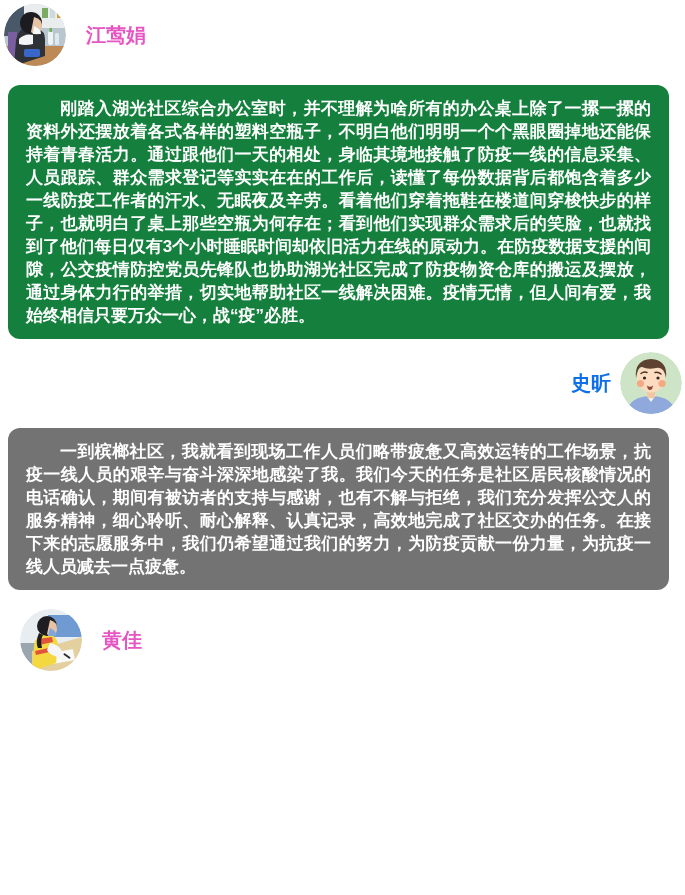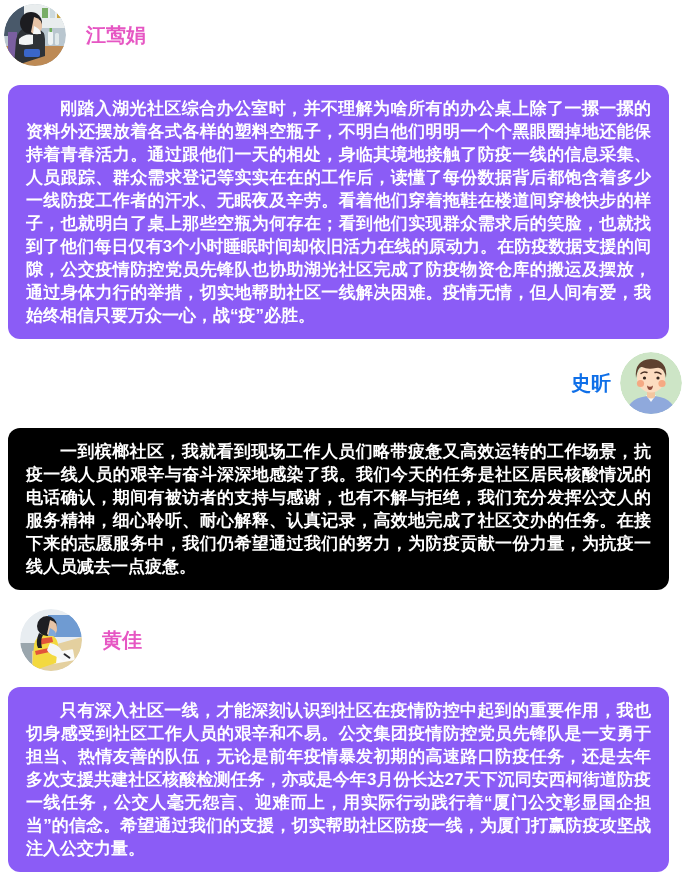--- a/index.html
+++ b/index.html
@@ -24,22 +24,22 @@
     width:661px;
     border-radius:12px;
     padding:12px 18px;
     color:#ffffff;
     font-weight:700;
     font-size:17px;
     line-height:23px;
     text-align:justify;
   }
   .bubble p { margin:0; text-indent:2em; }
-  .bubble-pink { background:#8b5cf6; }
-  .bubble-blue { background:#000000; }
+  .bubble-pink { background:#15803d; }
+  .bubble-blue { background:#737373; }
   .b1 { margin-top:19px; }
   .b2 { margin-top:14px; }
   .b3 { margin-top:16px; }
 </style>
 </head>
 <body>
 
 <div class="page">
 
   <section class="msg">
@@ -134,18 +134,15 @@
             <rect x="43" y="46" width="8" height="2" rx="1" fill="#2b2b2e" transform="rotate(35 47 47)"></rect>
             <circle cx="27" cy="17" r="10" fill="#1e1e22"></circle>
             <path d="M19 24 q-4 9 -1 15 l4 0 q-2 -8 1 -13 z" fill="#1e1e22"></path>
             <path d="M30 11 q8 2 7 10 l-2 6 q-6 1 -8 -2 z" fill="#e7c3a6"></path>
             <path d="M30 19 q7 3 6 8 l-8 0 z" fill="#7fa8d9"></path>
           </g>
         </svg>
       </div>
       <div class="name name-pink">黄佳</div>
     </div>
-    <div class="bubble bubble-pink b3">
-      <p>只有深入社区一线，才能深刻认识到社区在疫情防控中起到的重要作用，我也切身感受到社区工作人员的艰辛和不易。公交集团疫情防控党员先锋队是一支勇于担当、热情友善的队伍，无论是前年疫情暴发初期的高速路口防疫任务，还是去年多次支援共建社区核酸检测任务，亦或是今年3月份长达27天下沉同安西柯街道防疫一线任务，公交人毫无怨言、迎难而上，用实际行动践行着“厦门公交彰显国企担当”的信念。希望通过我们的支援，切实帮助社区防疫一线，为厦门打赢防疫攻坚战注入公交力量。</p>
-    </div>
   </section>
 
 </div>
 
 </body></html>

